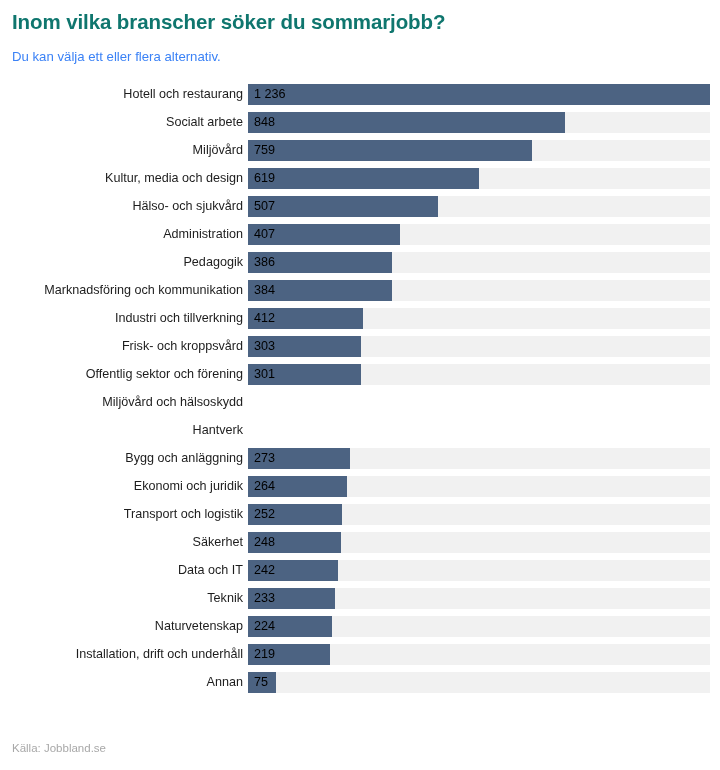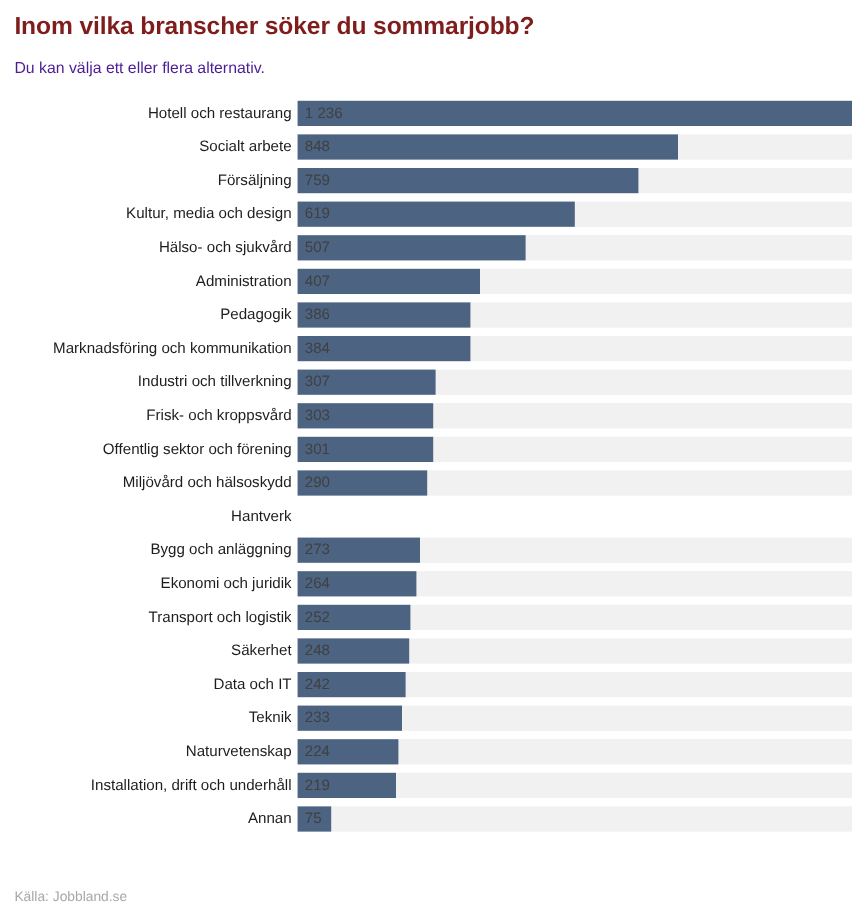--- a/index.html
+++ b/index.html
@@ -23,31 +23,31 @@
     padding: 0;
     background: #ffffff;
   }
   .chart-title {
     position: absolute;
     left: 12px;
     top: 9px;
     font-size: 20.5px;
     font-weight: bold;
     letter-spacing: -0.1px;
-    color: #7f1d1d;
+    color: #0f766e;
     line-height: 26px;
     white-space: nowrap;
   }
   .chart-subtitle {
     position: absolute;
     left: 12px;
     top: 48px;
     font-size: 13.2px;
     font-weight: normal;
-    color: #4c1d95;
+    color: #3b82f6;
     line-height: 18px;
     white-space: nowrap;
   }
   .plot {
     position: absolute;
     left: 0;
     top: 84px;
     width: 720px;
   }
   .row {
@@ -83,21 +83,21 @@
     height: 21px;
     background: #4c6382;
   }
   .bar-value {
     position: absolute;
     left: 6px;
     top: 0;
     height: 18px;
     line-height: 21px;
     font-size: 12.6px;
-    color: #404040;
+    color: #000000;
     white-space: nowrap;
     pointer-events: none;
   }
   .source-note {
     position: absolute;
     left: 12px;
     top: 742px;
     font-size: 11.5px;
     color: #a8a8a8;
     white-space: nowrap;
@@ -122,21 +122,21 @@
         </div>
       </div>
       <div class="row">
         <div class="row-label">Socialt arbete</div>
         <div class="track">
           <div class="bar" style="width: 316.971px; background: rgb(76, 99, 130);"></div>
           <span class="bar-value">848</span>
         </div>
       </div>
       <div class="row">
-        <div class="row-label">Försäljning</div>
+        <div class="row-label">Miljövård</div>
         <div class="track">
           <div class="bar" style="width: 283.704px; background: rgb(76, 99, 130);"></div>
           <span class="bar-value">759</span>
         </div>
       </div>
       <div class="row">
         <div class="row-label">Kultur, media och design</div>
         <div class="track">
           <div class="bar" style="width: 231.374px; background: rgb(76, 99, 130);"></div>
           <span class="bar-value">619</span>
@@ -167,43 +167,39 @@
         <div class="row-label">Marknadsföring och kommunikation</div>
         <div class="track">
           <div class="bar" style="width: 143.534px; background: rgb(76, 99, 130);"></div>
           <span class="bar-value">384</span>
         </div>
       </div>
       <div class="row">
         <div class="row-label">Industri och tillverkning</div>
         <div class="track">
           <div class="bar" style="width: 114.752px; background: rgb(76, 99, 130);"></div>
-          <span class="bar-value">307</span>
+          <span class="bar-value">412</span>
         </div>
       </div>
       <div class="row">
         <div class="row-label">Frisk- och kroppsvård</div>
         <div class="track">
           <div class="bar" style="width: 113.257px; background: rgb(76, 99, 130);"></div>
           <span class="bar-value">303</span>
         </div>
       </div>
       <div class="row">
         <div class="row-label">Offentlig sektor och förening</div>
         <div class="track">
           <div class="bar" style="width: 112.51px; background: rgb(76, 99, 130);"></div>
           <span class="bar-value">301</span>
         </div>
       </div>
       <div class="row">
         <div class="row-label">Miljövård och hälsoskydd</div>
-        <div class="track">
-          <div class="bar" style="width: 108.398px; background: rgb(76, 99, 130);"></div>
-          <span class="bar-value">290</span>
-        </div>
       </div>
       <div class="row">
         <div class="row-label">Hantverk</div>
       </div>
       <div class="row">
         <div class="row-label">Bygg och anläggning</div>
         <div class="track">
           <div class="bar" style="width: 102.044px; background: rgb(76, 99, 130);"></div>
           <span class="bar-value">273</span>
         </div>

